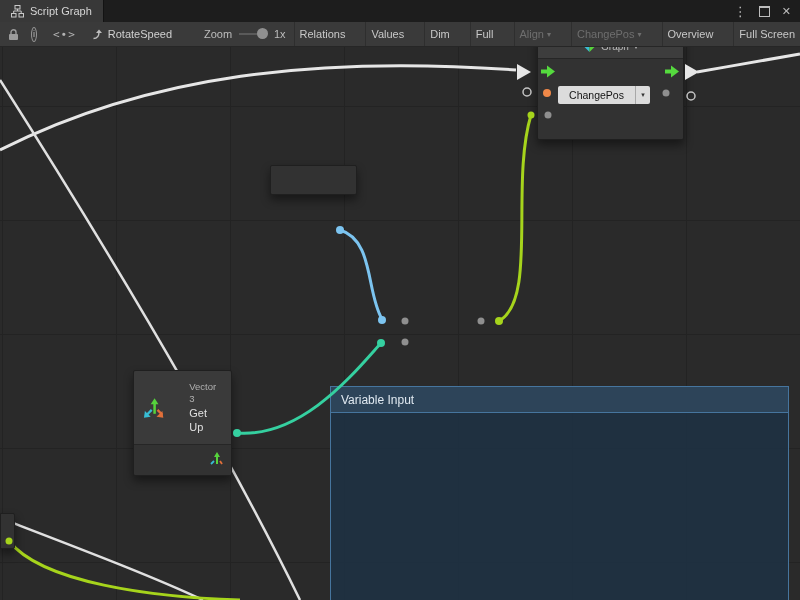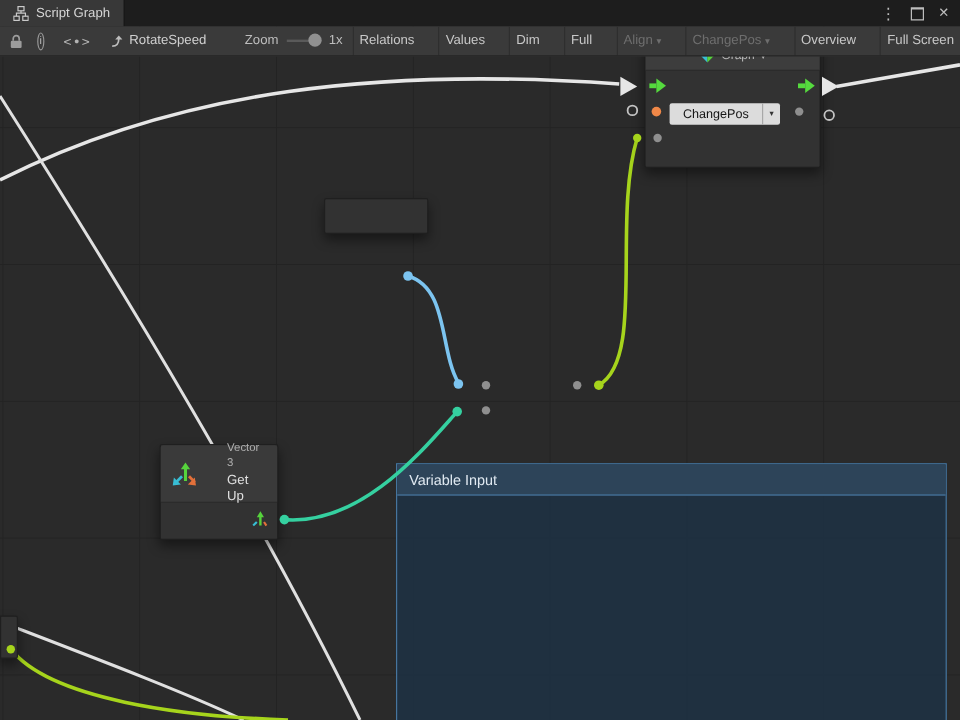--- a/index.html
+++ b/index.html
@@ -58,21 +58,21 @@
   .mrow .l{margin-left:18px;}
   .mrow .r{margin-left:auto;margin-right:16px;}
   
   .fhead{height:49px;display:flex;align-items:center;gap:8px;padding:0 8px;background:#3a3a3a;border-bottom:1px solid #262626;border-radius:2px 2px 0 0;}
   .float-icon{width:16px;height:16px;border-radius:50%;background:#7cc4f0;flex:0 0 auto;}
   .fcol{display:flex;flex-direction:column;align-items:center;gap:3px;}
   .flabel{font-size:11px;color:#dcdcdc;}
   .finput{width:44px;height:14px;background:#262626;border:1px solid #8f8f8f;border-radius:2px;color:#fff;font-size:10.5px;padding:0 3px;font-family:"Liberation Sans",sans-serif;}
   .fports{height:28px;}
   
-  .vhead{height:47px;display:flex;align-items:center;gap:24px;padding:0 8px;background:#3a3a3a;border-bottom:1px solid #262626;border-radius:2px 2px 0 0;}
+  .vhead{height:47px;display:flex;align-items:center;gap:24px;padding:13px 8px;background:#3a3a3a;border-bottom:1px solid #262626;border-radius:2px 2px 0 0;}
   .vcol{display:flex;flex-direction:column;line-height:1.3;}
   .vtype{font-size:9.5px;color:#b0b0b0;}
   .vtitle{font-size:11px;color:#e0e0e0;}
   .vports{height:30px;position:relative;}
   .vport-icon{position:absolute;right:7px;top:6px;}
   
   .vgroup{position:absolute;left:330px;top:386px;width:457px;height:214px;z-index:1;border:1px solid #46759e;background:rgba(30,48,66,.93);}
   .vgroup-header{height:25px;background:#2d4459;border-bottom:1px solid #46759e;display:flex;align-items:center;padding-left:10px;font-size:12px;color:#e0e9f1;}
   .stub{left:0;top:513px;width:13px;height:34px;border-radius:0 2px 2px 0;}
 </style>

